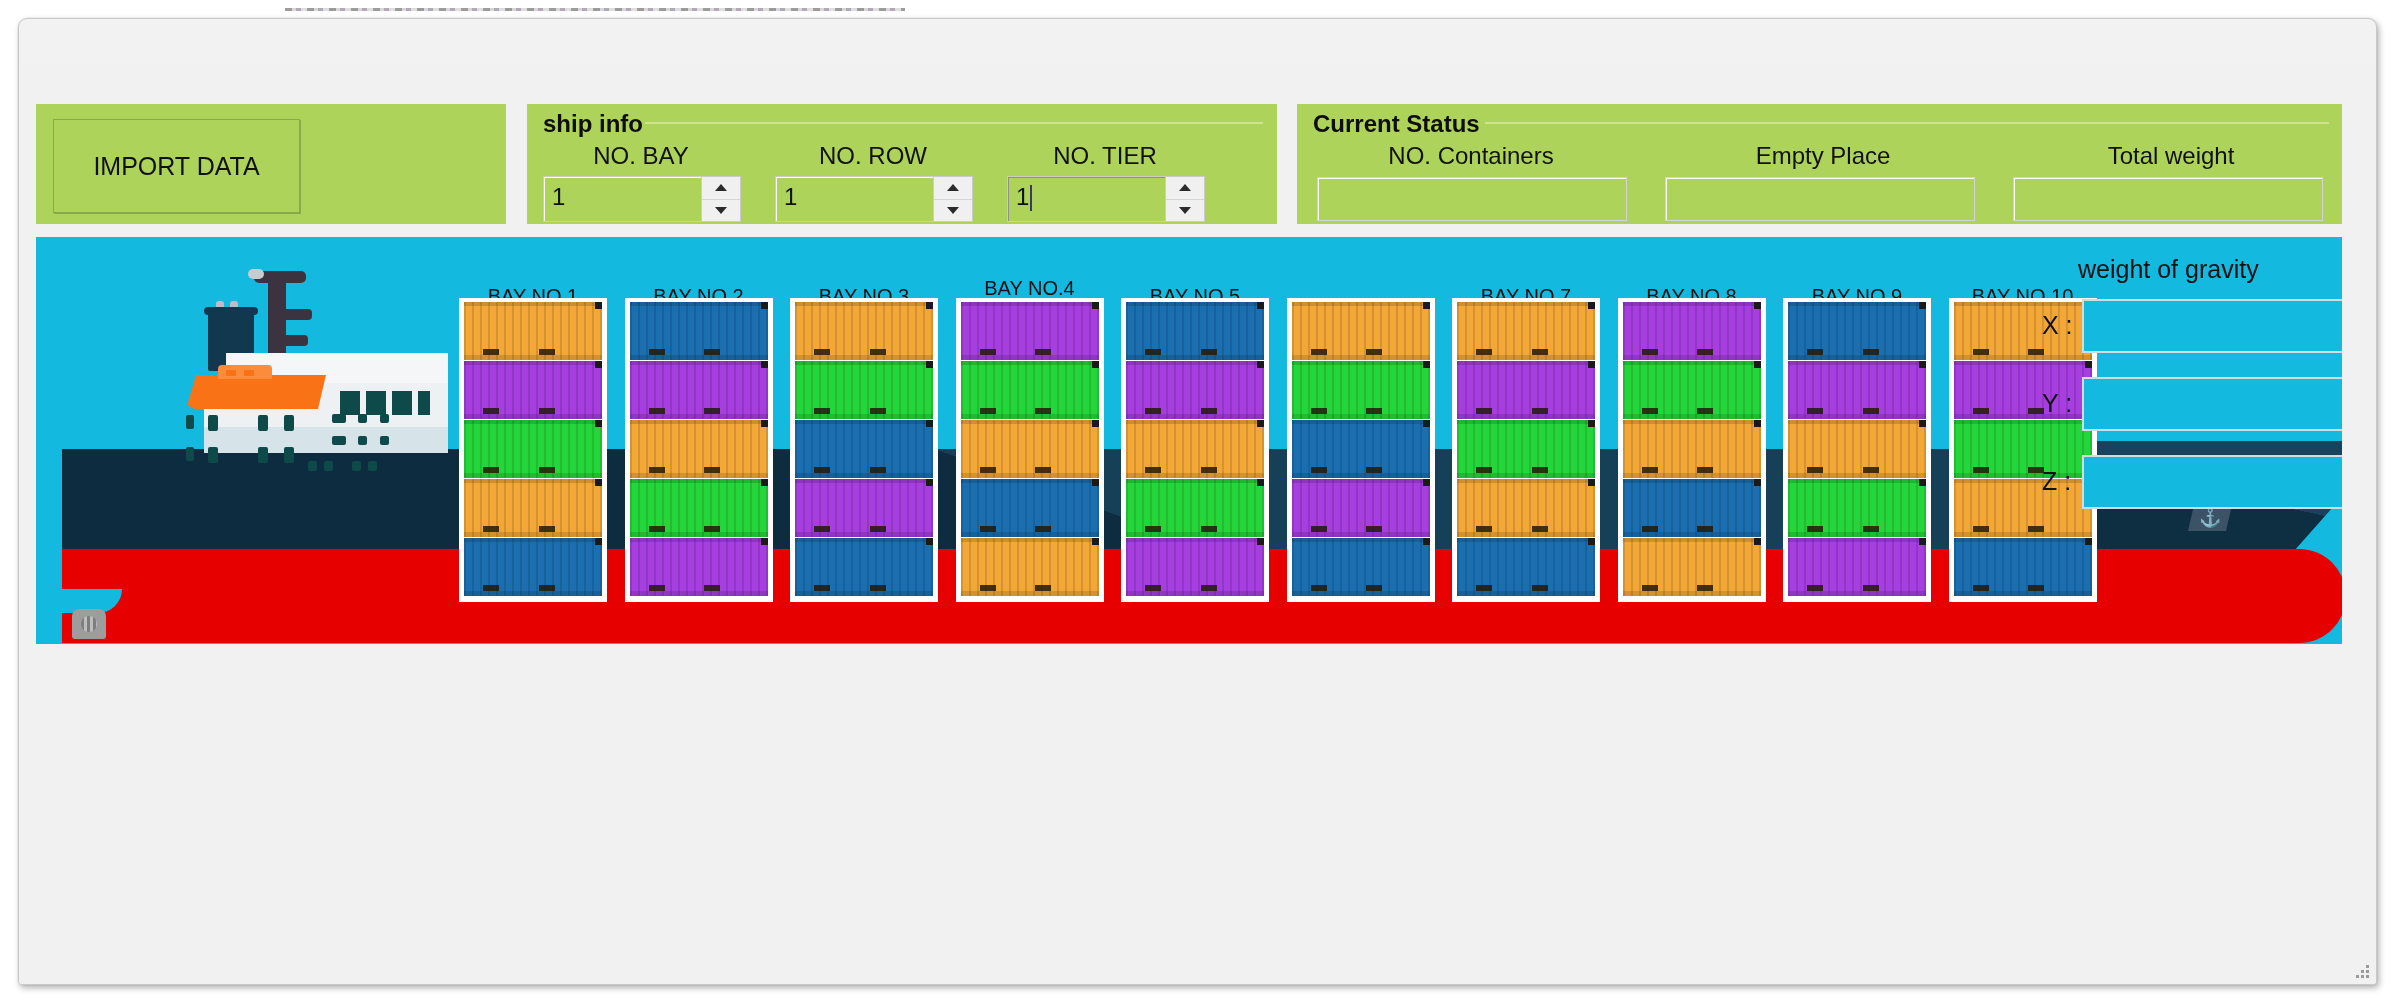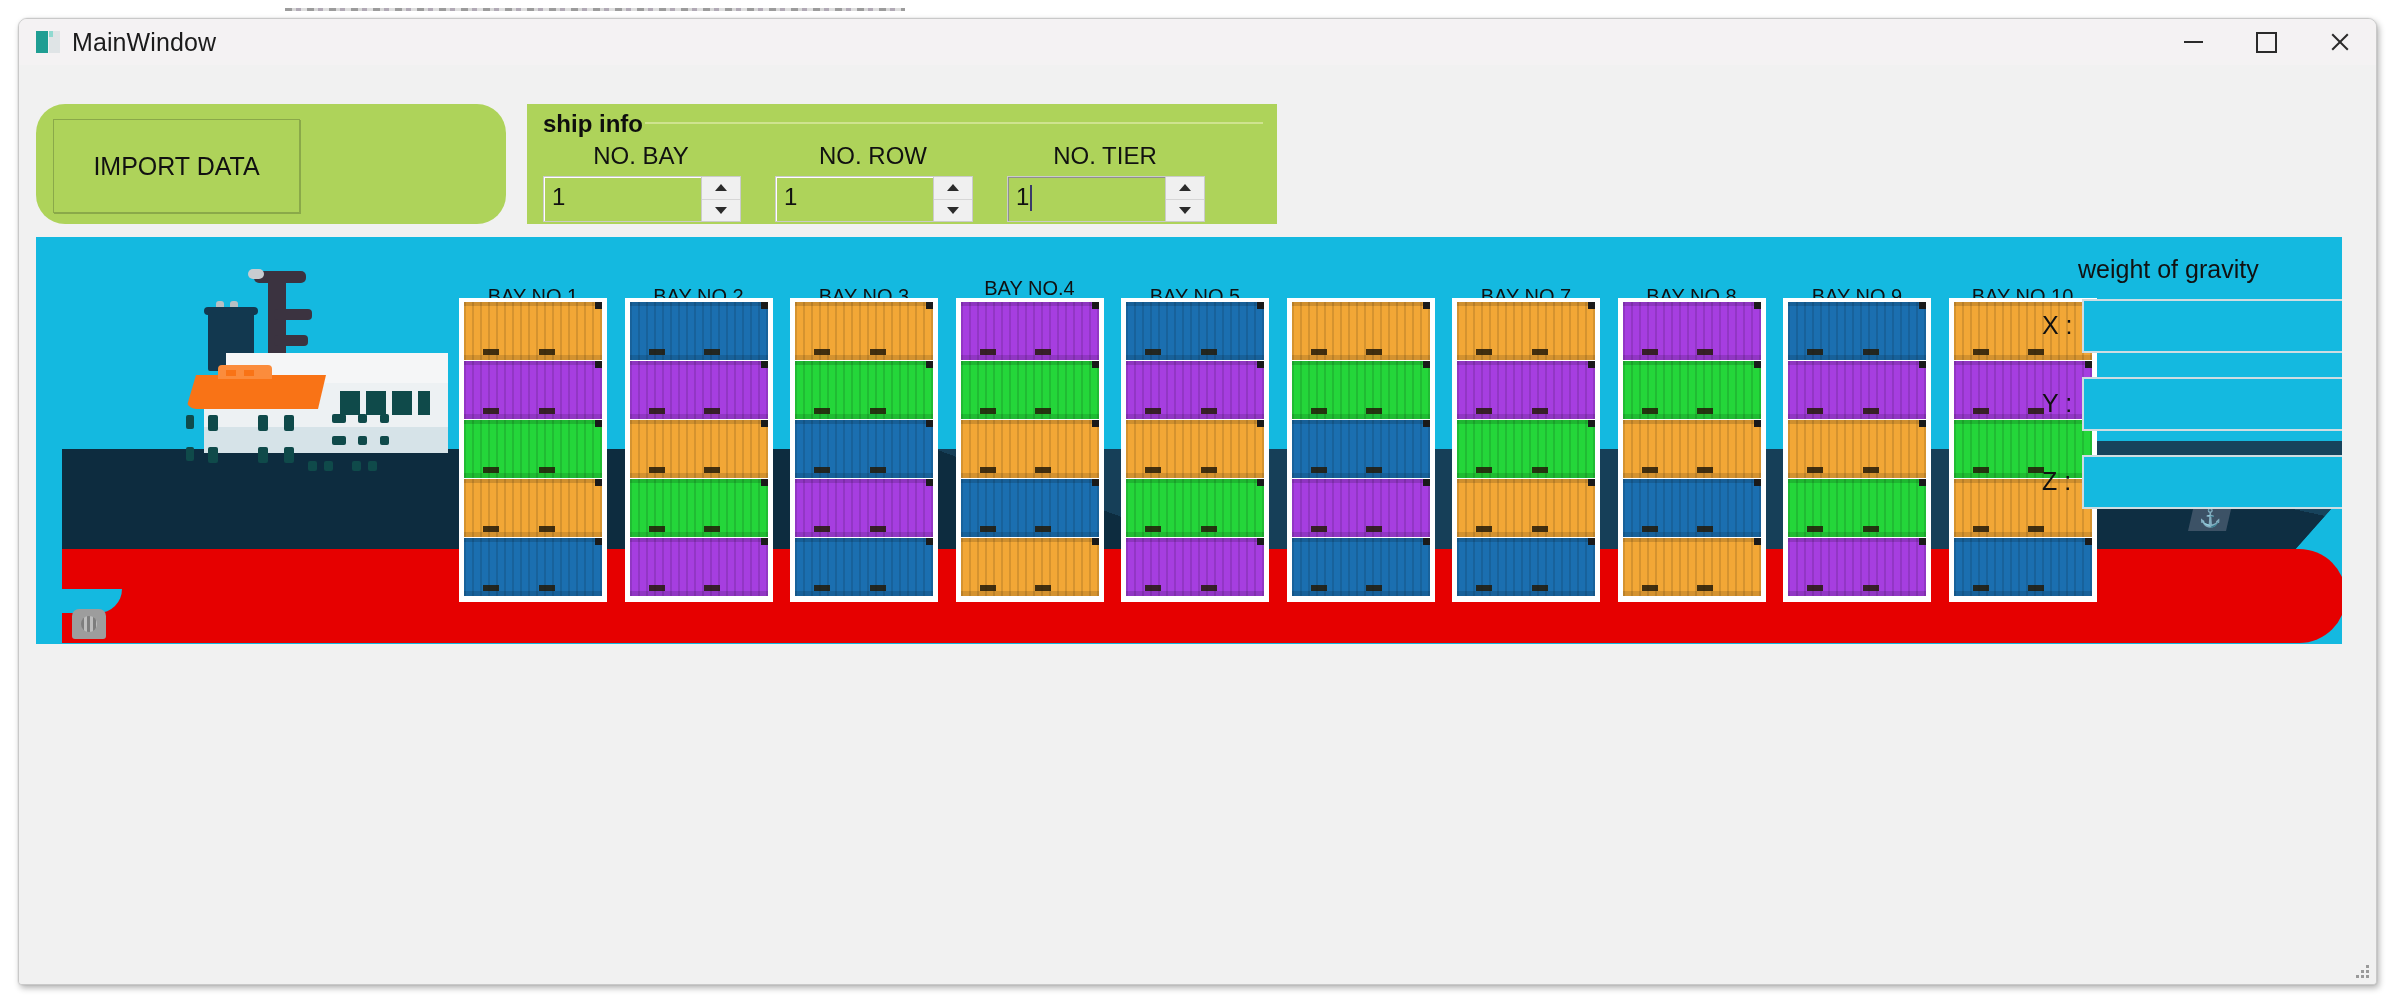--- a/index.html
+++ b/index.html
@@ -27,21 +27,21 @@
   .winbtn .cls:before,.winbtn .cls:after{content:"";position:absolute;left:-1px;top:9px;width:22px;height:2px;background:#2a2a2a;}
   .winbtn .cls:before{transform:rotate(45deg);} .winbtn .cls:after{transform:rotate(-45deg);}
 
   .client{position:absolute;left:0;top:46px;width:100%;height:919px;background:#f1f1f1;}
 
   
   .panel{position:absolute;background:#aed35a;}
   .panel-title{position:absolute;font-size:24px;font-weight:bold;color:#0e0e0e;}
   .gb-line{position:absolute;height:2px;background:#cfe38f;}
 
-  #btnpanel{left:17px;top:39px;width:470px;height:120px;border-radius:29px;}
+  #btnpanel{left:17px;top:39px;width:470px;height:120px;}
   .bigbtn{position:absolute;top:15px;height:92px;background:#aed35a;
      border:1px solid #8aa949;display:flex;align-items:center;justify-content:center;
      font-size:25px;color:#111;box-shadow:1px 1px 0 #8aa949;}
   #btn-import{left:17px;width:245px;}
   #btn-run{left:276px;width:145px;letter-spacing:2px;}
 
   #shipinfo{left:508px;top:39px;width:750px;height:120px;}
   #status{left:1278px;top:39px;width:1045px;height:120px;}
 
   .fieldlabel{position:absolute;font-size:24px;color:#111;text-align:center;}
@@ -125,39 +125,20 @@
   .grip{position:absolute;right:7px;bottom:6px;width:16px;height:16px;}
   .grip i{position:absolute;width:3px;height:3px;background:#9a9a9a;}
 </style>
 </head>
 <body>
 
 <div class="artifact-line"></div>
 
 <div class="window">
 
-  <div class="titlebar">
-    <div class="app-icon">
-      <span class="sq1"></span>
-        <span class="sq2"></span>
-        <span class="sq3"></span>
-    </div>
-    <div class="title-text">MainWindow</div>
-    <div class="winbtns">
-      <div class="winbtn">
-          <span class="min"></span>
-        </div>
-      <div class="winbtn">
-          <span class="max"></span>
-        </div>
-      <div class="winbtn">
-          <span class="cls"></span>
-        </div>
-    </div>
-  </div>
 
   <div class="client">
 
     <div class="panel" id="btnpanel">
       <div class="bigbtn" id="btn-import">IMPORT DATA</div>
     </div>
 
     <div class="panel" id="shipinfo">
       <div class="panel-title" style="left:16px;top:6px;">ship info</div>
       <div class="gb-line" style="left:118px;top:18px;width:618px;"></div>
@@ -196,20 +177,32 @@
           <div>
               <i class="arw-up"></i>
             </div>
           <div>
               <i class="arw-dn"></i>
             </div>
         </div>
       </div>
     </div>
 
+    <div class="panel" id="status">
+      <div class="panel-title" style="left:16px;top:6px;">Current Status</div>
+      <div class="gb-line" style="left:188px;top:18px;width:844px;"></div>
+
+      <div class="fieldlabel" style="left:14px;top:38px;width:320px;">NO. Containers</div>
+      <div class="fieldlabel" style="left:366px;top:38px;width:320px;">Empty Place</div>
+      <div class="fieldlabel" style="left:714px;top:38px;width:320px;">Total weight</div>
+
+      <div class="statbox" style="left:20px;width:308px;"></div>
+      <div class="statbox" style="left:368px;width:308px;"></div>
+      <div class="statbox" style="left:716px;width:308px;"></div>
+    </div>
 
     <div id="ship">
 
       <div class="hull-deck"></div>
       <div class="hull-deck-sh"></div>
       <div class="bow"></div>
       <div class="bow-sh"></div>
       <div class="bow-badge"></div>
       <div class="bow-anchor">⚓</div>
       <div class="red-hull"></div>

